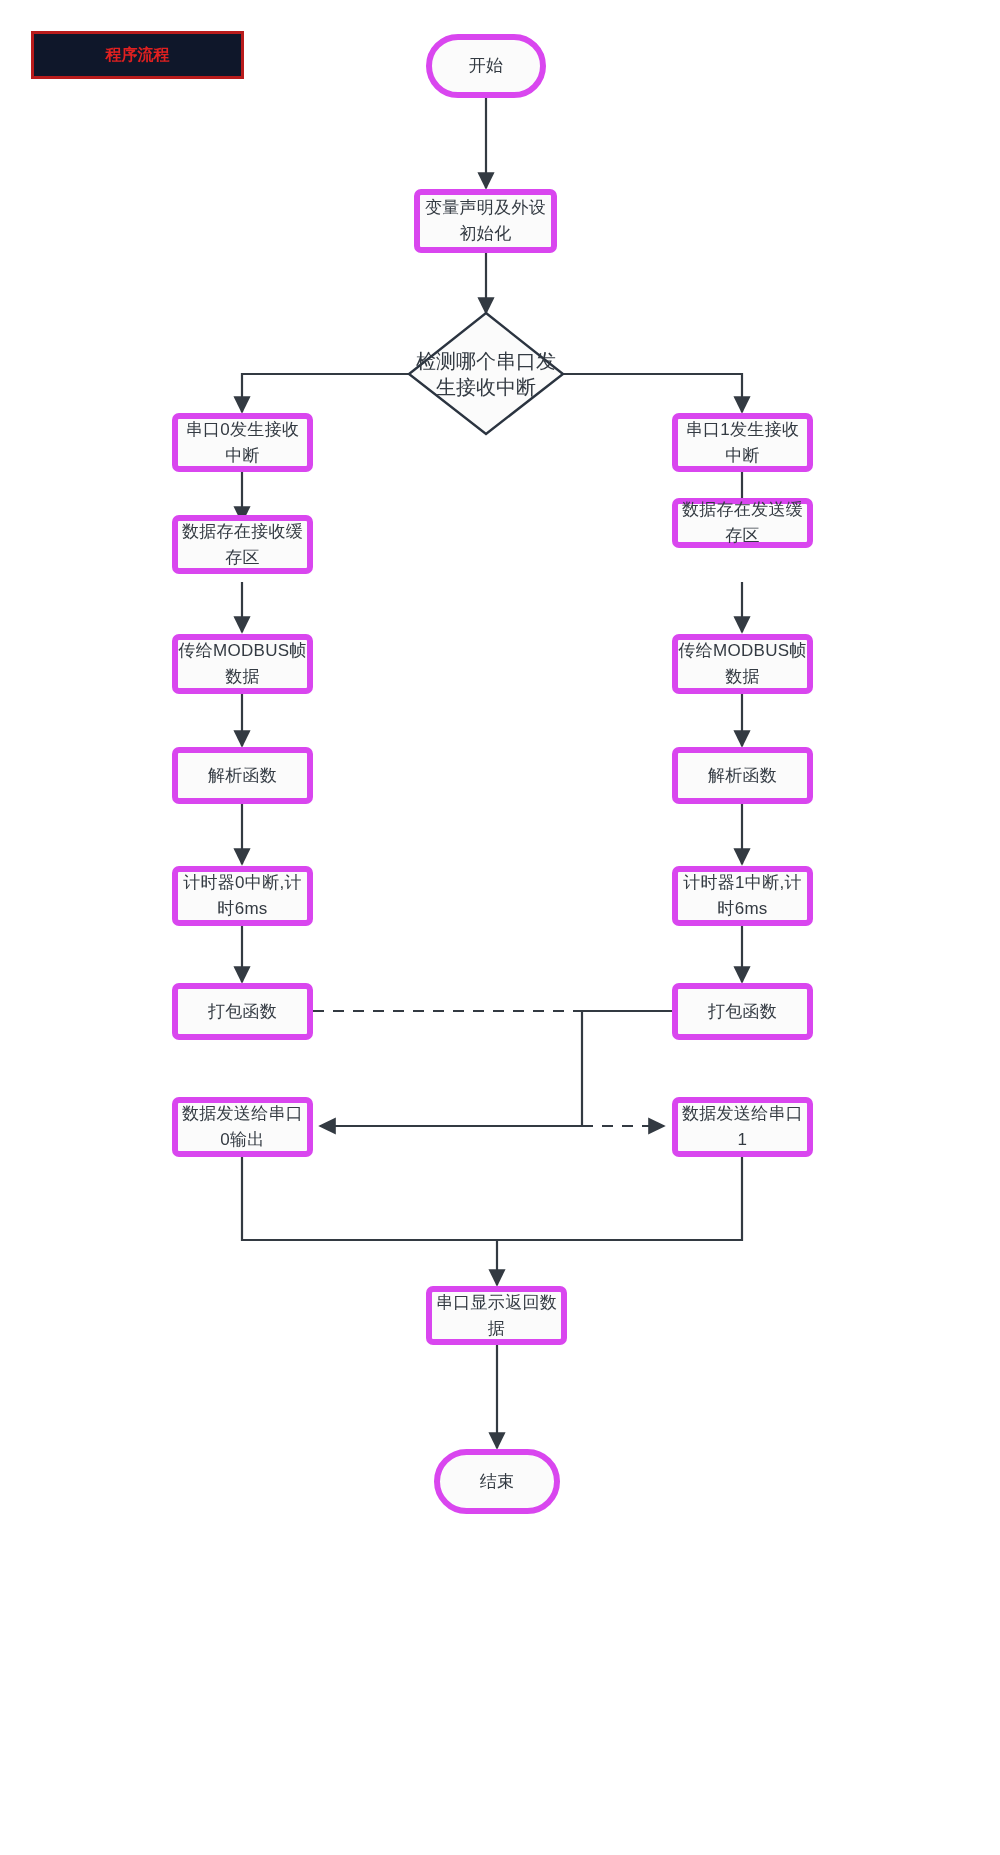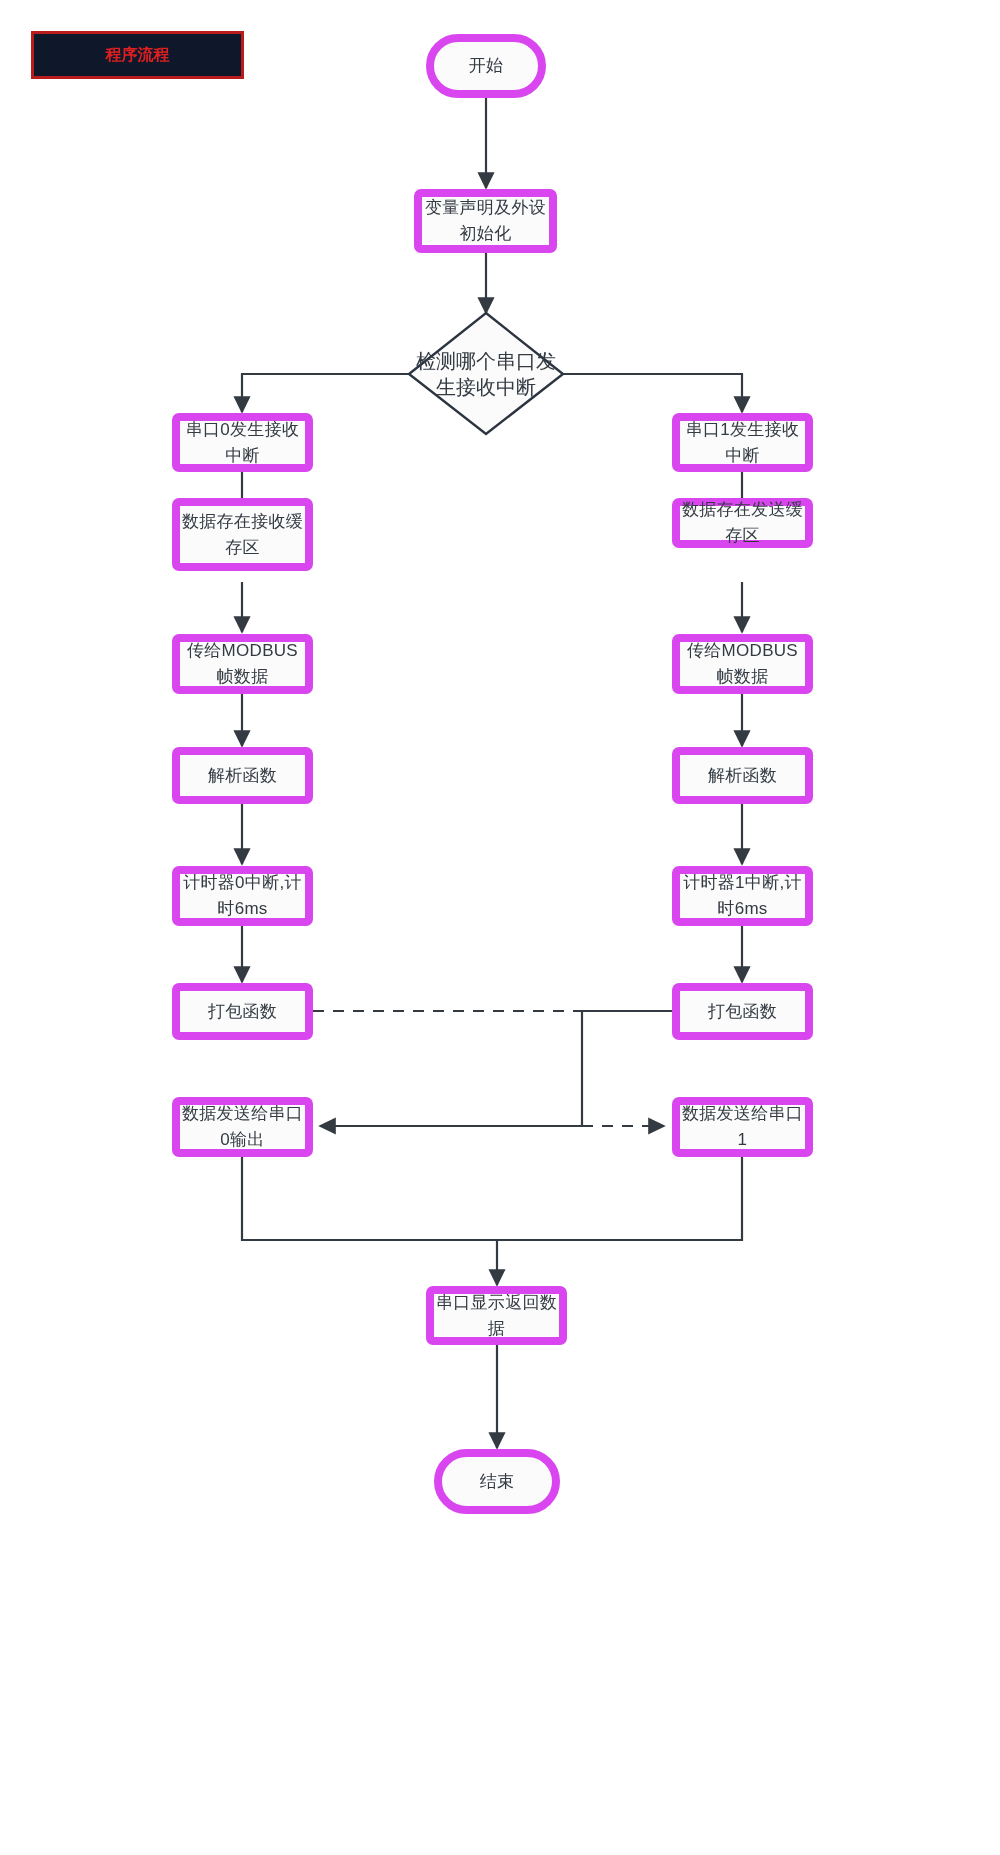--- a/index.html
+++ b/index.html
@@ -1,20 +1,20 @@
 <!DOCTYPE html>
 <html><head>
 <meta charset="utf-8">
 <style>
   html,body{margin:0;padding:0;background:#ffffff;}
   body{width:1000px;height:1855px;font-family:"Liberation Sans","DejaVu Sans",sans-serif;}
   #canvas{position:relative;width:1000px;height:1855px;overflow:hidden;background:#fff;}
   svg#wires{position:absolute;left:0;top:0;width:1000px;height:1855px;}
   .node{position:absolute;box-sizing:border-box;display:flex;align-items:center;justify-content:center;
-        text-align:center;background:#fbfbfb;border:8px solid #d946ef;color:#333a42;
+        text-align:center;background:#fbfbfb;border:6px solid #d946ef;color:#333a42;
         font-size:17px;line-height:26px;letter-spacing:.3px;}
   .node.process{border-radius:7px;}
   .node.terminal{border-radius:60px;}
   .legend{position:absolute;box-sizing:border-box;display:flex;align-items:center;justify-content:center;
         background:#0f172a;border:3px solid #b91c1c;color:#e02020;font-size:16px;font-weight:bold;}
   .diamond-label{position:absolute;display:flex;align-items:center;justify-content:center;
         text-align:center;font-size:20px;line-height:26px;color:#333a42;pointer-events:none;}
 </style>
 </head>
 <body>
@@ -81,21 +81,21 @@
     <span>变量声明及外设初始化</span>
   </div>
 
   <div class="diamond-label" style="left:416px;top:346px;width:140px;height:56px;">
     <span>检测哪个串口发生接收中断</span>
   </div>
 
   <div class="node process" style="left:172px;top:413px;width:141px;height:59px;">
     <span>串口0发生接收中断</span>
   </div>
-  <div class="node process" style="left:172px;top:498px;width:141px;height:73px;justify-content:center;">
+  <div class="node process" style="left:172px;top:515px;width:141px;height:59px;justify-content:center;">
     <span>数据存在接收缓存区</span>
   </div>
   <div class="node process" style="left:172px;top:634px;width:141px;height:60px;">
     <span>传给MODBUS帧数据</span>
   </div>
   <div class="node process" style="left:172px;top:747px;width:141px;height:57px;">
     <span>解析函数</span>
   </div>
   <div class="node process" style="left:172px;top:866px;width:141px;height:60px;">
     <span>计时器0中断,计时6ms</span>

